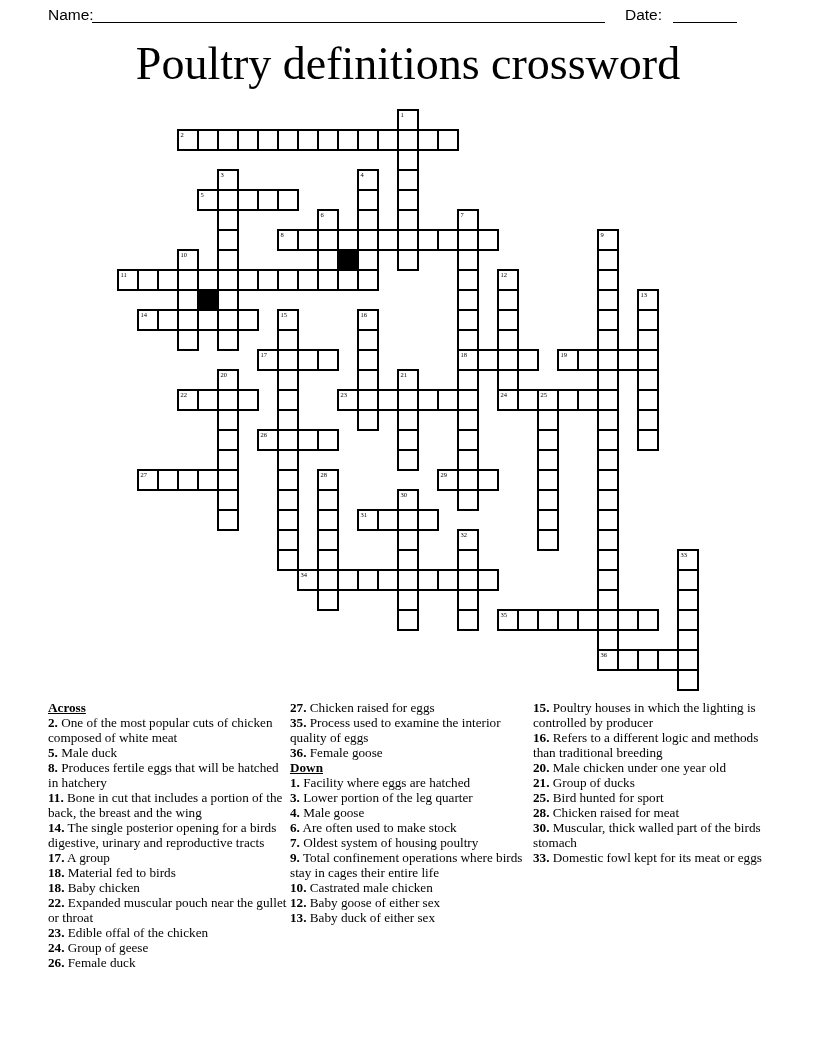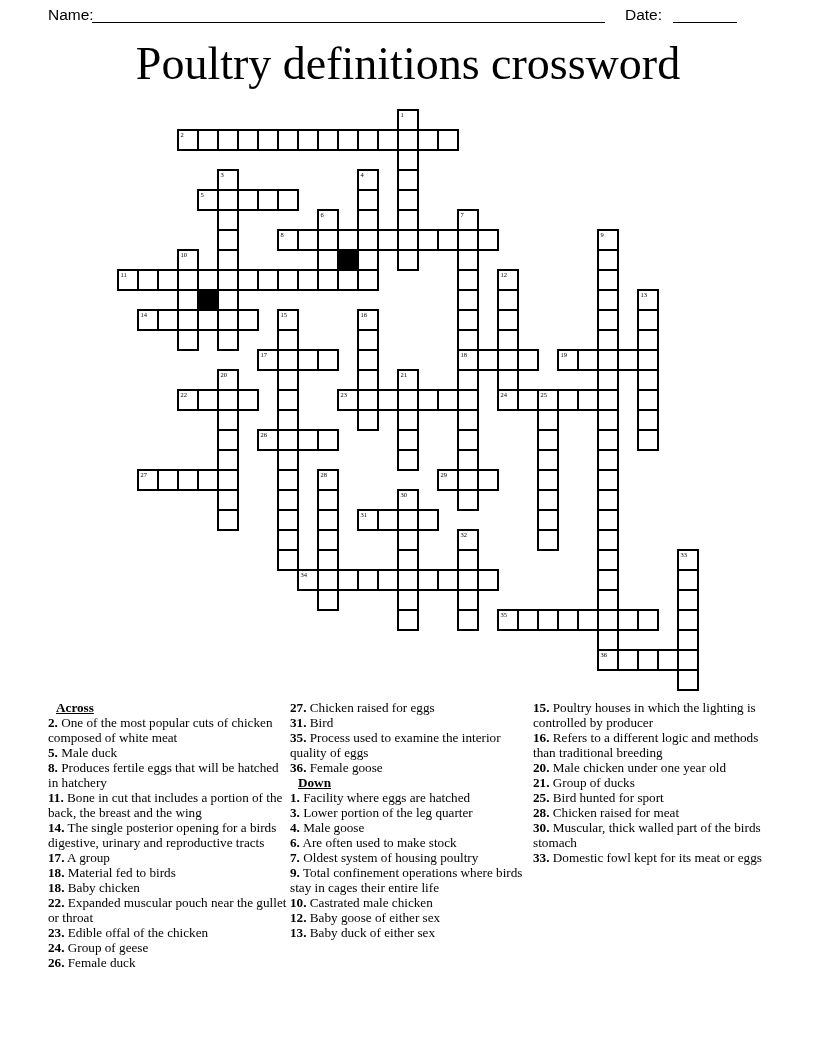--- a/index.html
+++ b/index.html
@@ -19,21 +19,21 @@
         border:1px solid #000;background:#fff;}
   .cell.black{background:#000;}
   .cell .num{position:absolute;top:0px;left:1.5px;font-size:6.5px;line-height:7px;
              font-family:"Liberation Serif",serif;color:#000;}
   .word-outline{position:absolute;box-sizing:border-box;border:2px solid #000;
                 background:transparent;pointer-events:none;}
   .clue-col{position:absolute;top:700px;font-size:13.2px;line-height:15px;color:#000;}
   #clue-col-1{left:48px;width:242px;}
   #clue-col-2{left:290px;width:240px;}
   #clue-col-3{left:533px;width:240px;}
-  .clue-heading{font-weight:bold;text-decoration:underline;margin-left:8px;}
+  .clue-heading{font-weight:bold;text-decoration:underline;}
   .clue .num{font-weight:bold;}
 </style>
 </head>
 <body>
 
 <div class="page">
   <span class="hdr-label" id="name-label">Name:</span>
   <div class="hdr-line name"></div>
   <span class="hdr-label" id="date-label">Date:</span>
   <div class="hdr-line date"></div>
@@ -397,21 +397,20 @@
       <div class="clue"><span class="num">17.</span> A group</div>
       <div class="clue"><span class="num">18.</span> Material fed to birds</div>
       <div class="clue"><span class="num">18.</span> Baby chicken</div>
       <div class="clue"><span class="num">22.</span> Expanded muscular pouch near the gullet or throat</div>
       <div class="clue"><span class="num">23.</span> Edible offal of the chicken</div>
       <div class="clue"><span class="num">24.</span> Group of geese</div>
       <div class="clue"><span class="num">26.</span> Female duck</div>
     </div>
   <div class="clue-col" id="clue-col-2">
       <div class="clue"><span class="num">27.</span> Chicken raised for eggs</div>
-      <div class="clue"><span class="num">31.</span> Bird</div>
       <div class="clue"><span class="num">35.</span> Process used to examine the interior quality of eggs</div>
       <div class="clue"><span class="num">36.</span> Female goose</div>
       <div class="clue-heading">Down</div>
       <div class="clue"><span class="num">1.</span> Facility where eggs are hatched</div>
       <div class="clue"><span class="num">3.</span> Lower portion of the leg quarter</div>
       <div class="clue"><span class="num">4.</span> Male goose</div>
       <div class="clue"><span class="num">6.</span> Are often used to make stock</div>
       <div class="clue"><span class="num">7.</span> Oldest system of housing poultry</div>
       <div class="clue"><span class="num">9.</span> Total confinement operations where birds stay in cages their entire life</div>
       <div class="clue"><span class="num">10.</span> Castrated male chicken</div>

